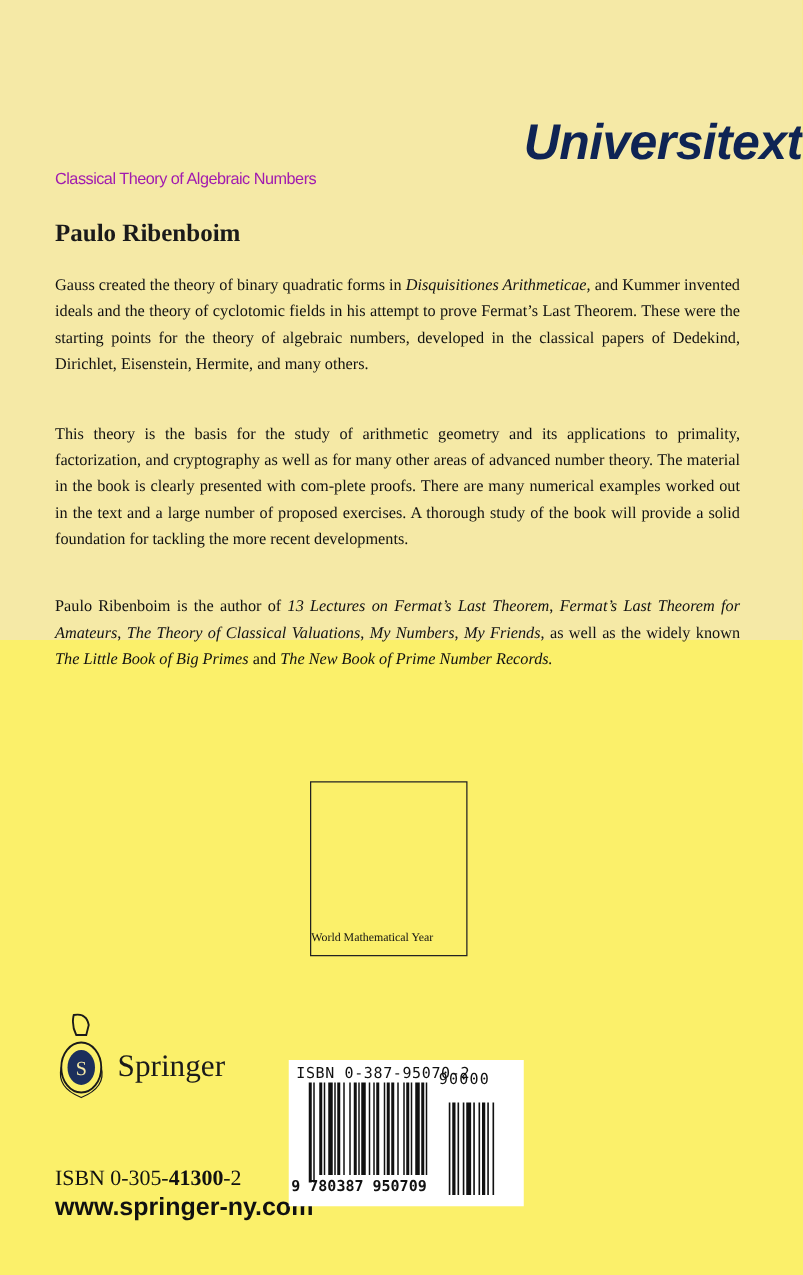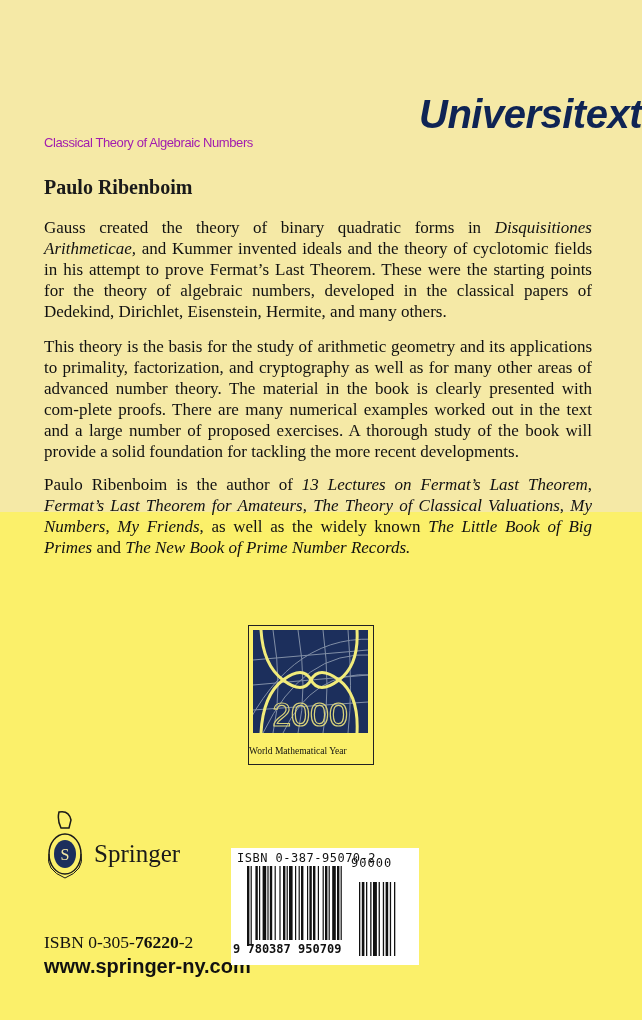--- a/index.html
+++ b/index.html
@@ -22,21 +22,21 @@
     position: absolute; top: 135px; left: 44px;
     font-family: "Liberation Sans", sans-serif; font-size: 13px; letter-spacing: -0.4px;
     color: #a21caf;
   }
   .author {
     position: absolute; top: 176px; left: 44px;
     font-size: 20px; font-weight: bold; color: #1a1a1a;
   }
   .para {
     position: absolute; left: 44px; width: 548px;
-    font-size: 17px; line-height: 21px; text-align: justify; color: #111;
+    font-size: 13px; line-height: 21px; text-align: justify; color: #111;
   }
   .p1 { top: 217px; }
   .p2 { top: 336px; }
   .p3 { top: 474px; }
   .para i { font-style: italic; }
 
   .wmy {
     position: absolute; left: 248px; top: 625px; width: 126px; height: 140px;
     border: 1.5px solid #222; background: #fbf06a; box-sizing: border-box;
   }
@@ -86,56 +86,35 @@
 
 <div class="series-title">Universitext</div>
 <div class="book-title">Classical Theory of Algebraic Numbers</div>
 <div class="author">Paulo Ribenboim</div>
 
 <div class="para p1"><span>Gauss created the theory of binary quadratic forms in </span><i>Disquisitiones Arithmeticae,</i><span> and Kummer invented ideals and the theory of cyclotomic fields in his attempt to prove Fermat’s Last Theorem. These were the starting points for the theory of algebraic numbers, developed in the classical papers of Dedekind, Dirichlet, Eisenstein, Hermite, and many others.</span></div>
 <div class="para p2">This theory is the basis for the study of arithmetic geometry and its applications to primality, factorization, and cryptography as well as for many other areas of advanced number theory. The material in the book is clearly presented with com-plete proofs. There are many numerical examples worked out in the text and a large number of proposed exercises. A thorough study of the book will provide a solid foundation for tackling the more recent developments.</div>
 <div class="para p3"><span>Paulo Ribenboim is the author of </span><i>13 Lectures on Fermat’s Last Theorem</i><span>, </span><i>Fermat’s Last Theorem for Amateurs</i><span>, </span><i>The Theory of Classical Valuations</i><span>, </span><i>My Numbers</i><span>, </span><i>My Friends</i><span>, as well as the widely known </span><i>The Little Book of Big Primes</i><span> and </span><i>The New Book of Prime Number Records.</i></div>
 
 <div class="wmy">
-  <div class="wmy-art">
-    <svg width="115" height="103" viewBox="0 0 115 103">
-      <g stroke="#9aa6b8" stroke-width="1" fill="none" opacity="0.8">
-        <path d="M-10 103 Q 40 0 130 10"></path>
-        <path d="M10 103 Q 50 20 120 25"></path>
-        <path d="M30 103 Q 60 40 120 45"></path>
-        <path d="M20 0 Q 30 60 20 103"></path>
-        <path d="M45 0 Q 55 60 45 103"></path>
-        <path d="M70 0 Q 78 60 70 103"></path>
-        <path d="M95 0 Q 100 60 95 103"></path>
-        <path d="M0 30 L 115 20"></path>
-        <path d="M0 55 L 115 45"></path>
-        <path d="M0 80 L 115 72"></path>
-      </g>
-      <g stroke="#f2ec7a" stroke-width="3" fill="none">
-        <path d="M8 0 Q 10 35 30 50 Q 50 65 58 50 Q 66 35 86 50 Q 106 65 104 103"></path>
-        <path d="M8 103 Q 10 65 30 50 Q 50 35 58 50 Q 66 65 86 50 Q 106 35 104 0"></path>
-      </g>
-      <text x="57" y="96" text-anchor="middle" font-family="Liberation Sans, sans-serif" font-size="34" fill="none" stroke="#d8d27a" stroke-width="1.2">2000</text>
-    </svg>
-  </div>
   <div class="wmy-caption">World Mathematical Year</div>
 </div>
 
 <div class="springer-logo">
   <svg width="44" height="72" viewBox="0 0 44 72">
     <path d="M16 2 Q 26 0 28 10 L 26 18 L 18 18 Q 14 10 16 2 Z" fill="none" stroke="#1a1a1a" stroke-width="1.5"></path>
     <ellipse cx="22" cy="44" rx="16" ry="20" fill="none" stroke="#1a1a1a" stroke-width="1.5"></ellipse>
     <ellipse cx="22" cy="44" rx="11" ry="14" fill="#1c2f5c"></ellipse>
     <text x="22" y="50" text-anchor="middle" font-family="Liberation Serif, serif" font-size="16" fill="#f5e9a6">S</text>
     <path d="M6 44 Q 2 60 22 68 Q 42 60 38 44" fill="none" stroke="#1a1a1a" stroke-width="1"></path>
   </svg>
 </div>
 <div class="springer-name">Springer</div>
 
-<div class="isbn-text"><span>ISBN 0-305-</span><b>76220</b><span>-2</span></div>
+<div class="isbn-text"><span>ISBN 0-305-</span><b>41300</b><span>-2</span></div>
 <div class="website">www.springer-ny.com</div>
 
 <div class="barcode-box">
   <div class="bc-isbn">ISBN 0-387-95070-2</div>
   <div class="bc-addon-num">90000</div>
   <svg id="bars" width="188" height="117" style="position:absolute;left:0;top:0">
       <rect x="16" y="18" width="2.4" height="80" fill="#111"></rect>
       <rect x="19.599999999999998" y="18" width="1.2" height="80" fill="#111"></rect>
       <rect x="24.4" y="18" width="2.4" height="74" fill="#111"></rect>
       <rect x="27.999999999999996" y="18" width="1.2" height="74" fill="#111"></rect>

